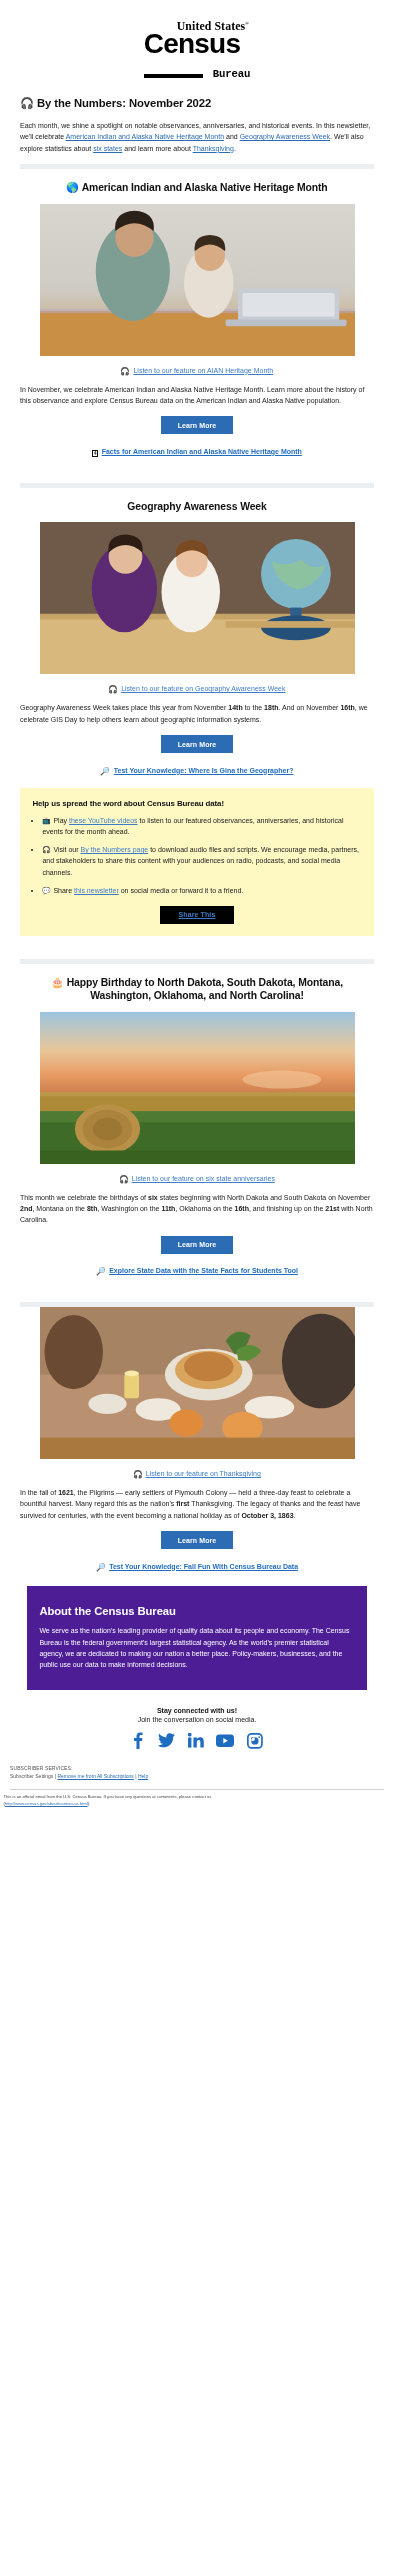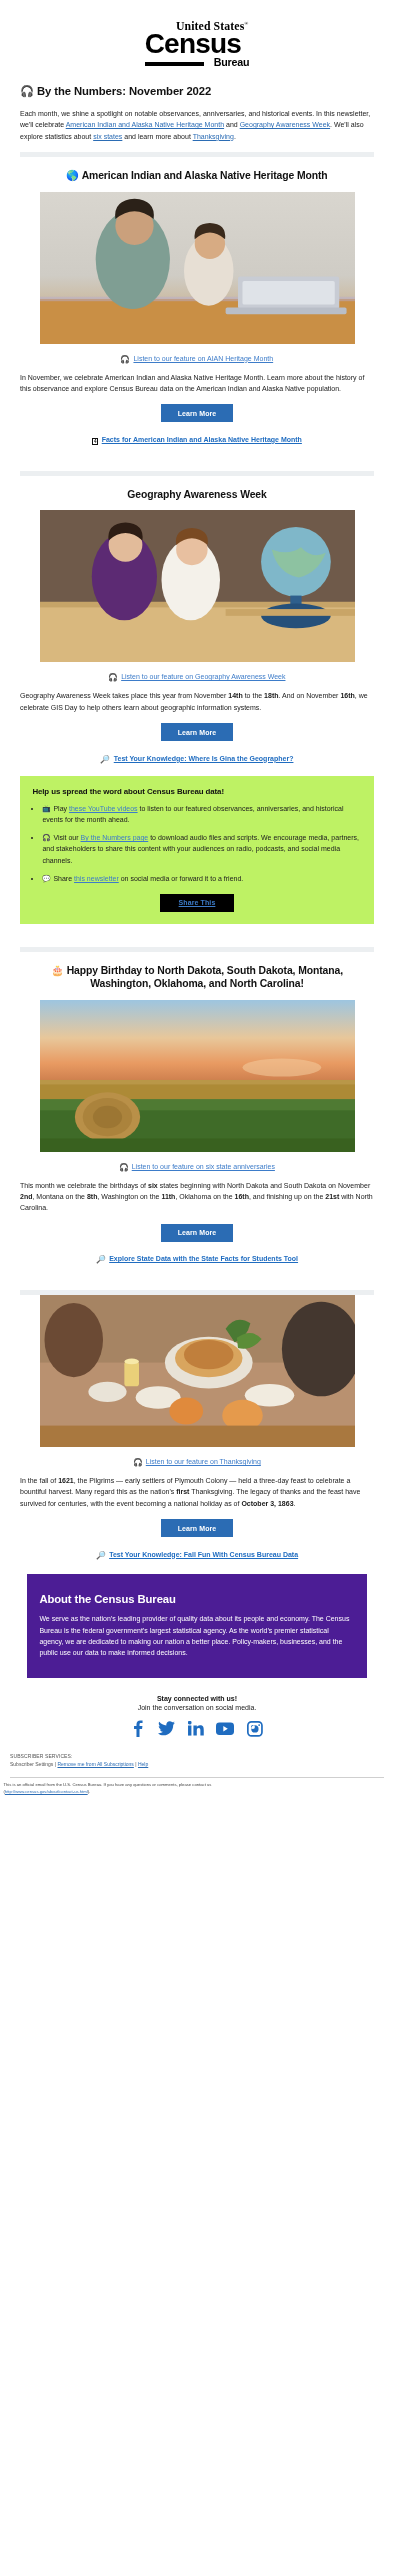--- a/index.html
+++ b/index.html
@@ -20,21 +20,21 @@
     font-family:"Liberation Serif", serif;
     font-weight:700; font-size:11.8px; letter-spacing:0.1px;
     color:#000; text-align:right; padding-right:1.1px;
   }
   .logo-us sup { font-size:5px; vertical-align:super; }
   .logo-census {
     font-family:"Liberation Sans", sans-serif;
     font-weight:700; font-size:28px; letter-spacing:-0.8px;
     color:#000; margin-top:-2.3px; line-height:.95;
   }
-  .logo-bottom { display:flex; align-items:flex-end; gap:10px; margin-top:0; }
+  .logo-bottom { display:flex; align-items:flex-end; gap:10px; margin-top:12px;font-family:Liberation Mono, monospace; }
   .logo-rule { height:3.9px; background:#000; width:59px; margin-bottom:2.3px; }
   .logo-bureau { font-weight:700; font-size:10.7px; letter-spacing:-0.2px; color:#000; }
 
   
   .pad { padding:0 20px; }
   h1.title {
     text-align:left; font-size:11.3px; font-weight:700;
     margin:2.3px 0 10px; letter-spacing:-0.1px; color:#111;
   }
   h2.section-title {
@@ -69,21 +69,21 @@
   
   .btn-row { text-align:center; margin:10px 0 3.4px; }
   .btn {
     display:inline-block; background:#2b6cb4; color:#fff;
     font-size:7px; font-weight:700; padding:5.6px 17px;
     text-decoration:none; letter-spacing:0.1px;
   }
   .btn-black { background:#000; padding:5.6px 19px; }
 
   
-  .promo { background:#bef264; margin:12.4px 20px 0; padding:11.3px 12.4px 12.4px; }
+  .promo { background:#fef9c3; margin:12.4px 20px 0; padding:11.3px 12.4px 12.4px; }
   .promo h3 { font-size:7.9px; font-weight:700; margin:0 0 6.8px; color:#111; letter-spacing:-0.1px; }
   .promo ul { margin:0; padding:0 0 0 10px; }
   .promo li { font-size:7px; line-height:1.6; margin-bottom:6.8px; color:#202020; }
   .promo li .glyph { margin-right:2.3px; }
   .promo a { color:#3d7cc9; text-decoration:underline; }
 
   
   .about {
     background:#4c1d95; color:#fff; margin:14.6px 27px 0; padding:19px 12.4px 20px;
   }

